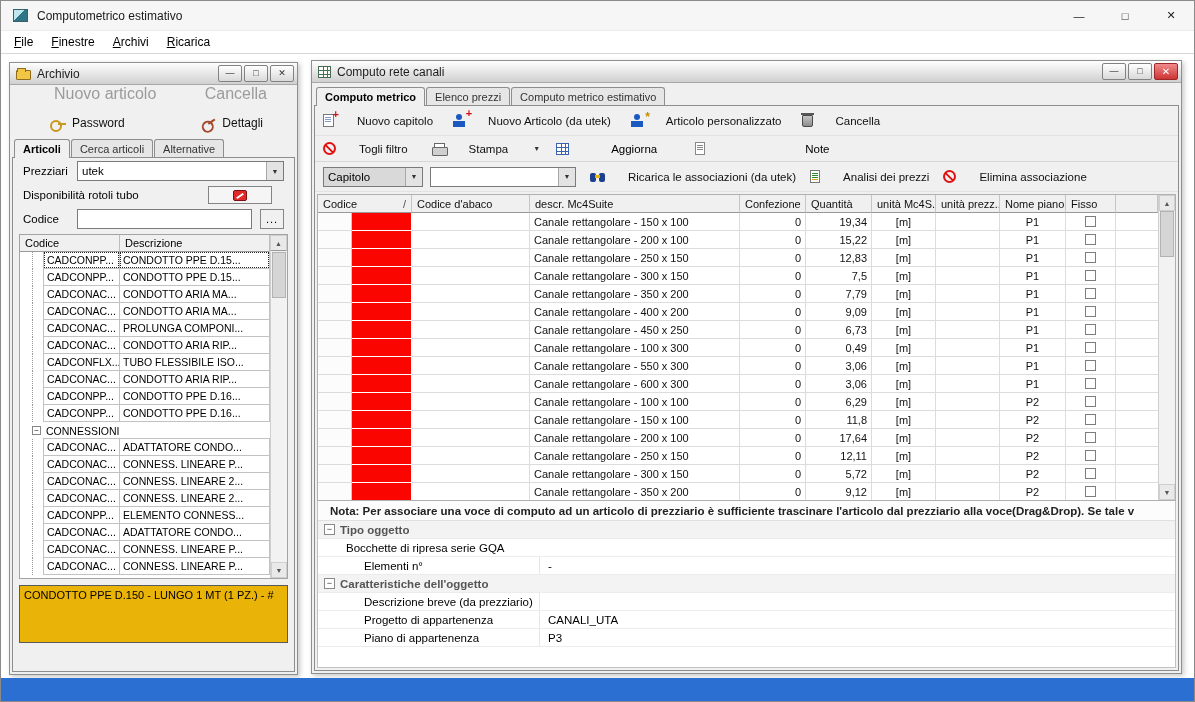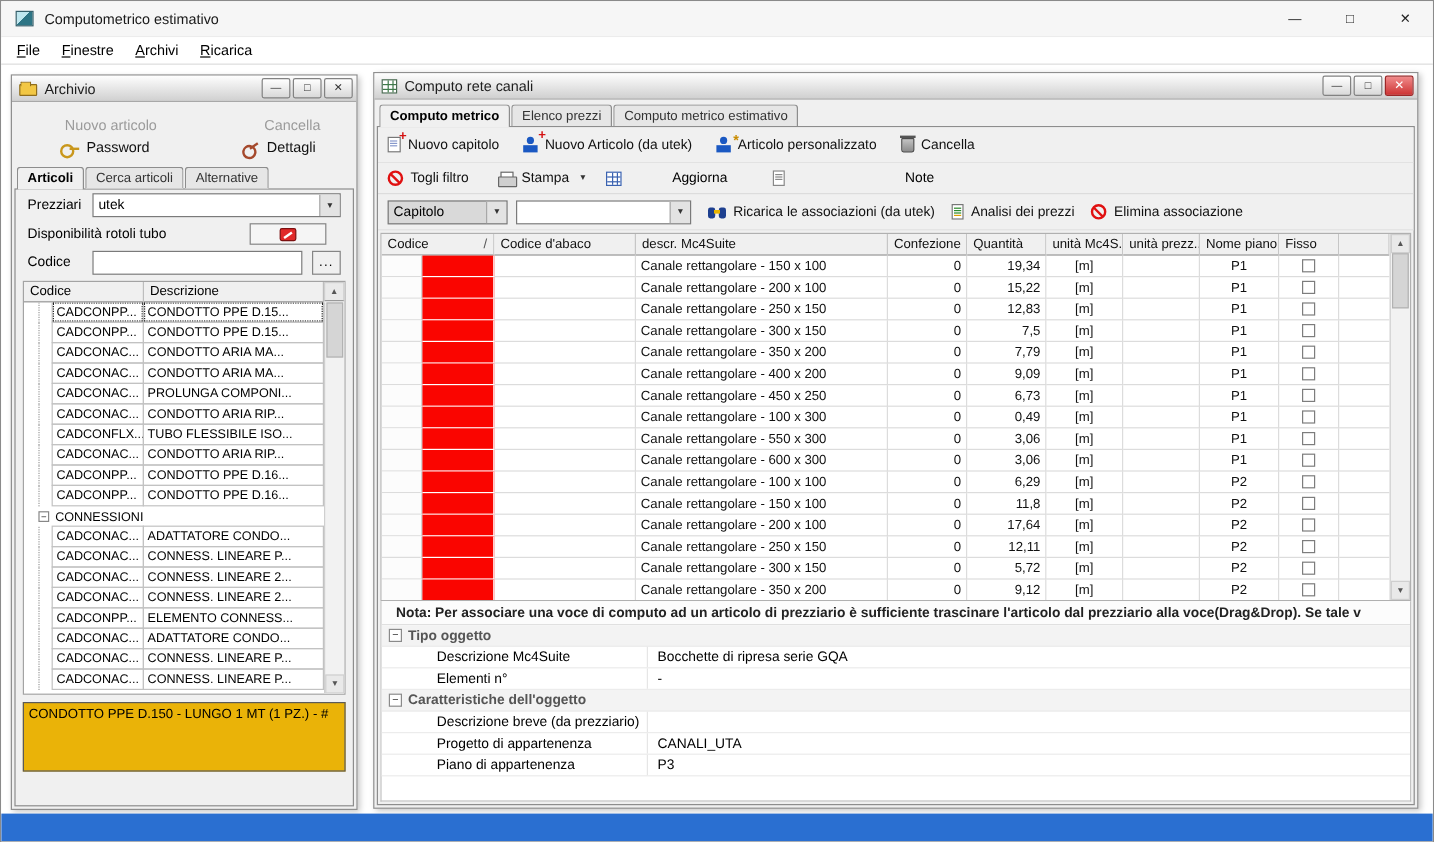--- a/index.html
+++ b/index.html
@@ -36,22 +36,22 @@
 
   
   .tabs{display:flex;align-items:flex-end;padding:4px 0 0 4px;position:relative;z-index:2;flex:0 0 auto}
   .tab{font-size:11px;padding:3px 8px 2px;border:1px solid #8d8d8d;border-bottom:none;
     border-radius:3px 3px 0 0;background:#e6e6e6;color:#333;margin-right:1px;position:relative;white-space:nowrap}
   .tab.active{background:#f0f0f0;font-weight:bold;color:#000;margin-bottom:-1px;padding-bottom:3px;z-index:3}
   .tabpanel{flex:1;display:flex;flex-direction:column;border:1px solid #8d8d8d;margin:0 2px 2px;
     background:#f0f0f0;position:relative;z-index:1;min-height:0;overflow:hidden}
 
   
-  .arch-toolbar{height:26px;flex:0 0 auto;display:flex;align-items:flex-end;justify-content:space-between;
-    padding:0 30px 0 44px;font-size:12px}
+  .arch-toolbar{height:26px;flex:0 0 auto;display:flex;align-items:flex-start;justify-content:space-between;
+    padding:0 30px 0 44px;font-size:16px}
   .disabled-label{color:#9b9b9b}
   .arch-btnrow{height:24px;flex:0 0 auto;display:flex;align-items:center;justify-content:space-between;
     padding:0 34px 0 40px}
   .flatbtn{display:flex;align-items:center;gap:6px;font-size:12px;color:#101010}
   .frow{flex:0 0 auto;display:flex;align-items:center;gap:8px;padding:3px 10px;font-size:11.5px;height:26px}
   .frow.disp{height:22px;justify-content:space-between}
   .flabel{width:46px;flex:0 0 auto}
   .combo{flex:1;height:20px;background:#fff;border:1px solid #7a7a7a;display:flex;align-items:center;overflow:hidden}
   .combo .val{flex:1;padding:0 4px;font-size:11.5px;white-space:nowrap;overflow:hidden}
   .combo .drop{width:17px;height:100%;flex:0 0 auto;background:#e3e3e3;border-left:1px solid #a8a8a8;
@@ -82,21 +82,21 @@
   .nbox{width:9px;height:9px;flex:0 0 auto;border:1px solid #878787;background:#fff;display:flex;
     align-items:center;justify-content:center;font-size:8px;line-height:1;color:#222}
   .detail{height:58px;flex:0 0 auto;margin:2px 6px;border:1px solid #5a5a5a;background:#eab308;
     font-size:11px;padding:3px 4px;line-height:1.25}
 
   
   .toolbar{flex:0 0 auto;display:flex;align-items:center;padding:0 8px;background:#f0f0f0}
   .tb1{height:30px;border-bottom:1px solid #e2e2e2}
   .tb2{height:30px;border-bottom:1px solid #e2e2e2}
   .tb3{height:26px;border-bottom:1px solid #d7d7d7}
-  .tbtn{display:flex;align-items:center;gap:6px;font-size:11.5px;color:#101010;white-space:nowrap}
+  .tbtn{display:flex;align-items:center;gap:23px;font-size:11.5px;color:#101010;white-space:nowrap}
   .tb1 .tbtn{margin-right:20px}
   .plainlabel{font-size:11.5px;white-space:nowrap}
   .ddarrow{font-size:7px;color:#333;margin-left:2px}
   .capcombo{flex:0 0 auto;width:100px;background:#d9d9d9}
   .searchcombo{flex:0 0 auto;width:146px;margin-left:7px}
   .tb2 .tbtn{margin-left:14px}
   .mr24{margin-right:24px}.mr16{margin-right:16px}.mr42{margin-right:42px}.mr38{margin-right:38px}.mr100{margin-right:100px}
 
   .grid-wrap{flex:0 0 auto;height:307px;margin:2px 2px 0;border:1px solid #b0b0b0;display:flex;background:#fff;overflow:hidden}
   .grid{flex:1;display:grid;grid-template-columns:34px 60px 118px 210px 66px 66px 64px 64px 66px 50px 1fr;
@@ -692,21 +692,20 @@
 
         <div class="lower">
           <div class="nota">Nota: Per associare una voce di computo ad un articolo di prezziario è sufficiente trascinare l'articolo dal prezziario alla voce(Drag&amp;Drop). Se tale v</div>
           <div class="props">
               <div class="prow group">
                 <span class="pminus">−</span>
                 <span>Tipo oggetto</span>
               </div>
               <div class="prow">
                 <span class="pspacer"></span>
-                <span class="plabel">Descrizione Mc4Suite</span>
                 <span class="pvalue">Bocchette di ripresa  serie GQA</span>
               </div>
               <div class="prow">
                 <span class="pspacer"></span>
                 <span class="plabel">Elementi n°</span>
                 <span class="pvalue">-</span>
               </div>
               <div class="prow group">
                 <span class="pminus">−</span>
                 <span>Caratteristiche dell'oggetto</span>

